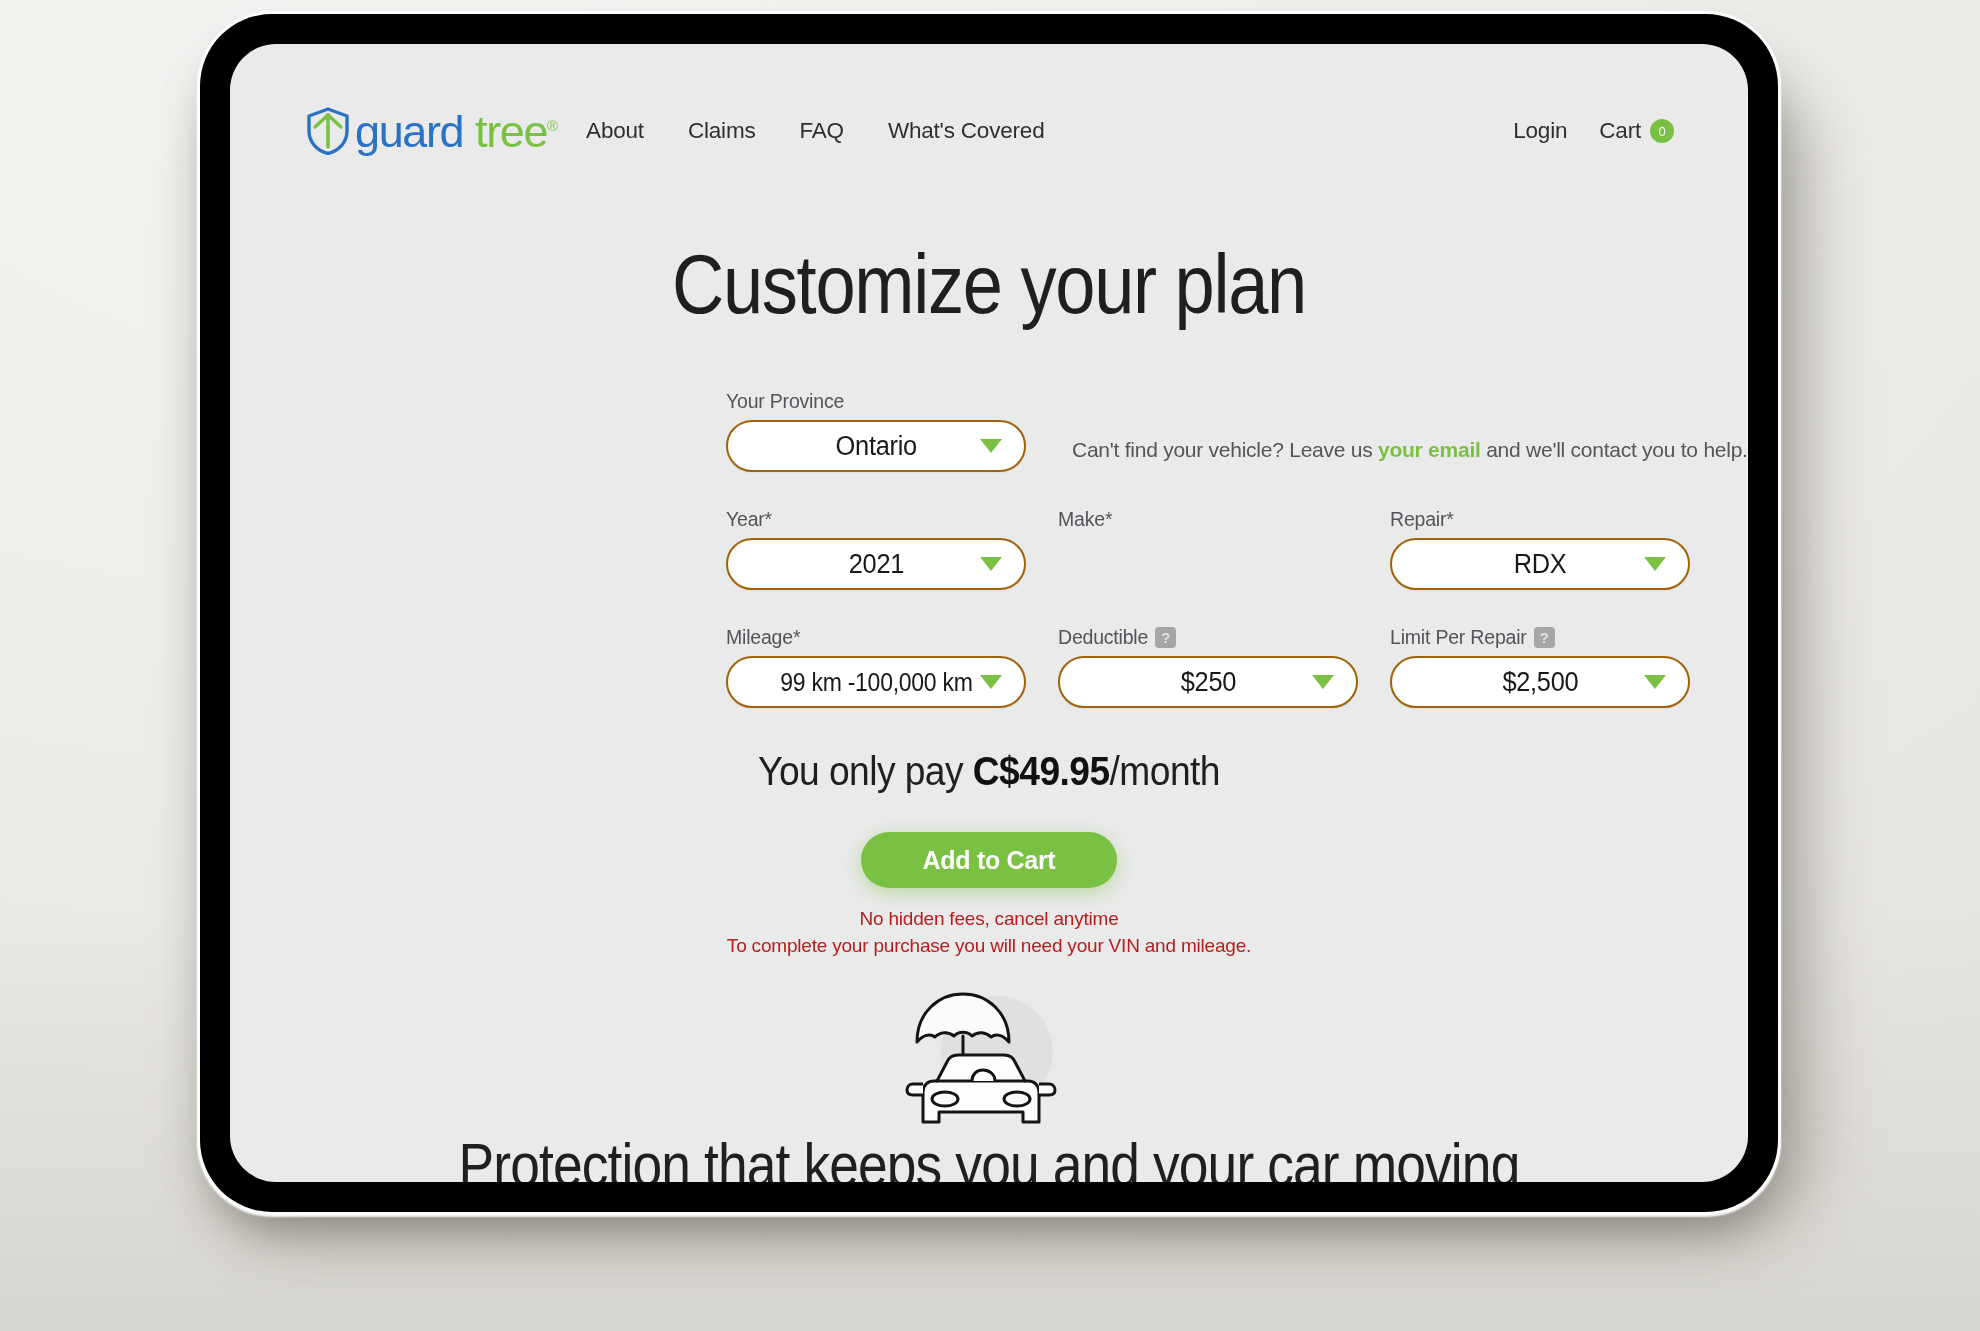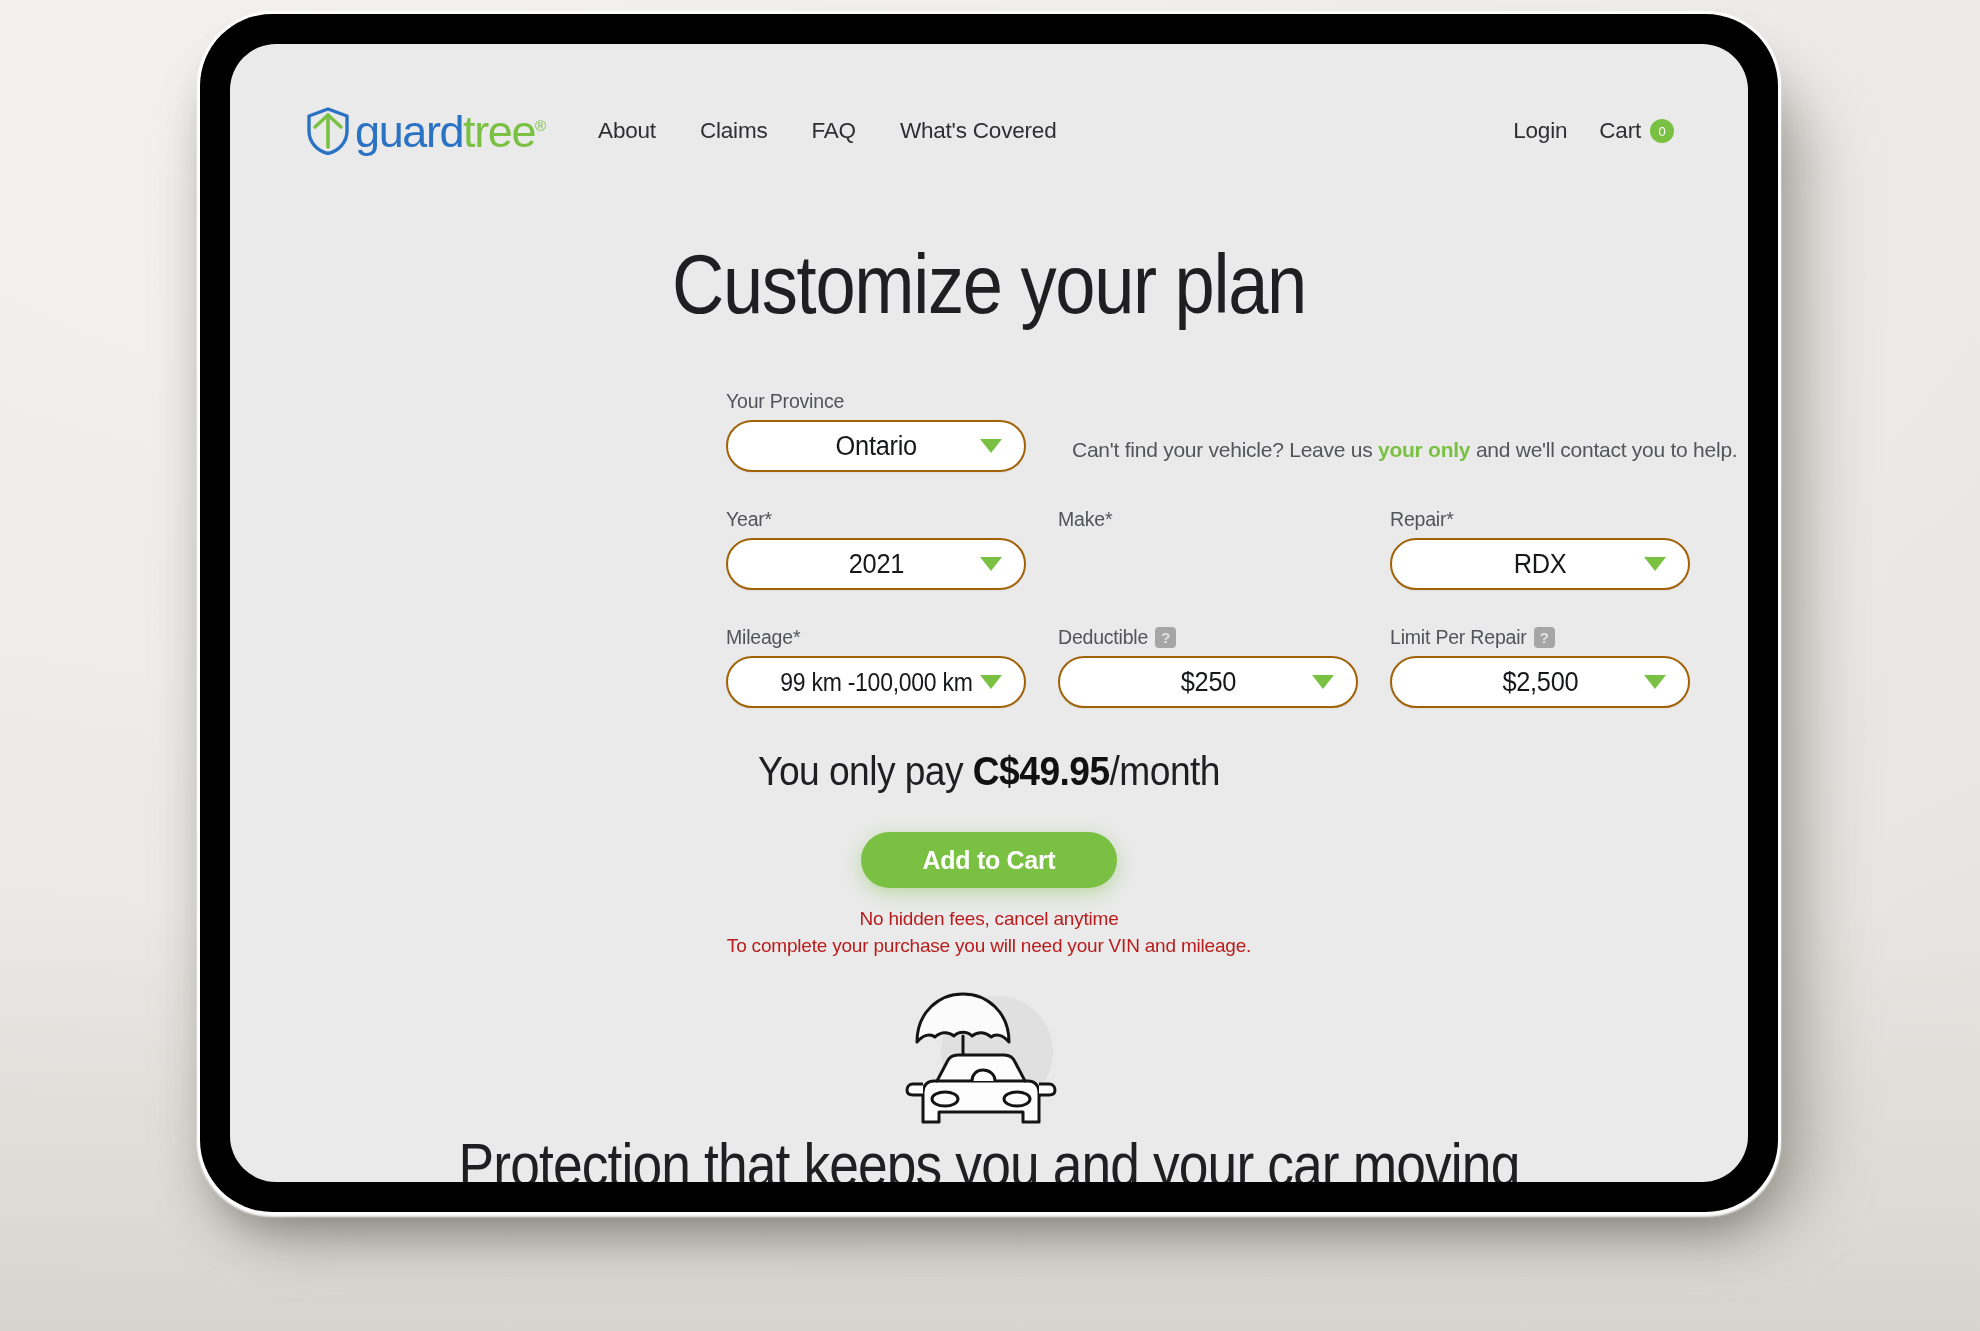--- a/index.html
+++ b/index.html
@@ -84,33 +84,33 @@
   .brand { display: flex; align-items: center; gap: 0; }
   .brand-mark { width: 44px; height: 48px; display: block; margin-right: 5px; }
   .brand-word {
     font-size: 45px;
     letter-spacing: -1.4px;
     font-weight: 400;
     line-height: 1;
     white-space: nowrap;
   }
   .brand-word .w1 { color: #2a72c4; }
-  .brand-word .w2 { color: #7ac143; }
+  .brand-word .w2 { color: #7ac143; padding-left: 12px; }
   .brand-reg {
     color: #7ac143;
     font-size: 15px;
     vertical-align: super;
     letter-spacing: 0;
   }
 
   .main-nav {
     display: flex;
     align-items: center;
     gap: 44px;
-    margin-left: 52px;
+    margin-left: 28px;
   }
   .nav-link {
     font-size: 22.5px;
     color: #2f2f33;
     letter-spacing: -.2px;
     white-space: nowrap;
     cursor: pointer;
   }
 
   .header-right {
@@ -347,21 +347,21 @@
 
       <div class="row-province">
         <div class="province-field">
           <div class="field-label">Your Province</div>
           <div class="select">
             <span class="select-value">Ontario</span>
             <span class="caret"></span>
           </div>
         </div>
         <div class="helper-text">
-          <span>Can't find your vehicle? Leave us </span><span class="link">your only</span><span> and we'll contact you to help.</span>
+          <span>Can't find your vehicle? Leave us </span><span class="link">your email</span><span> and we'll contact you to help.</span>
         </div>
       </div>
 
       <div class="grid3 row2">
         <div>
           <div class="field-label">Year*</div>
           <div class="select">
             <span class="select-value">2021</span>
             <span class="caret"></span>
           </div>

